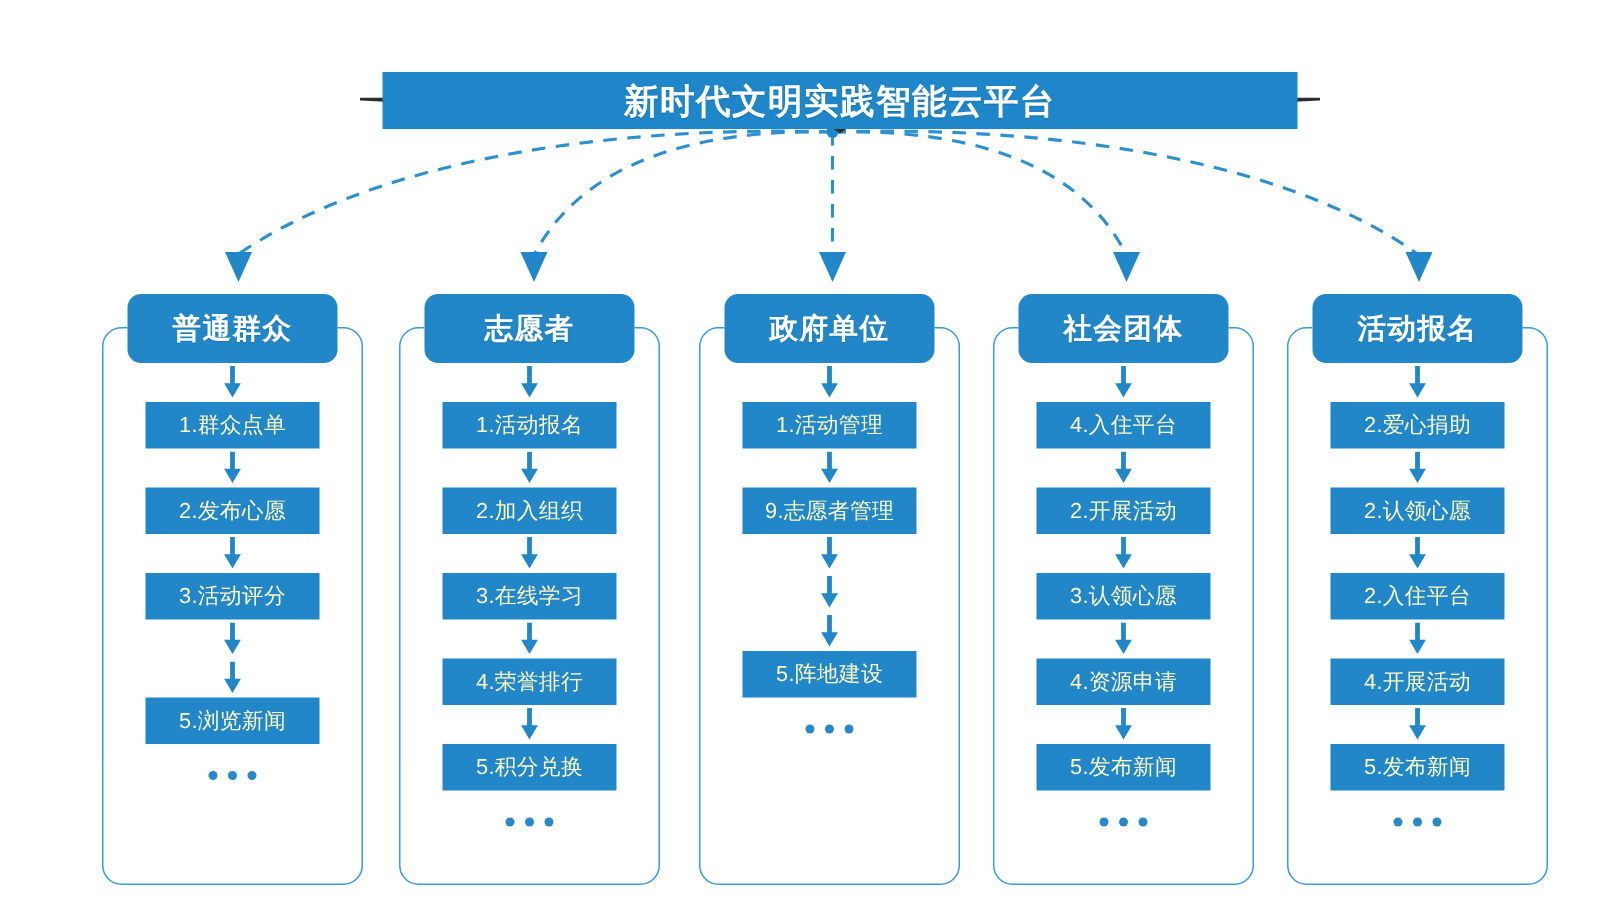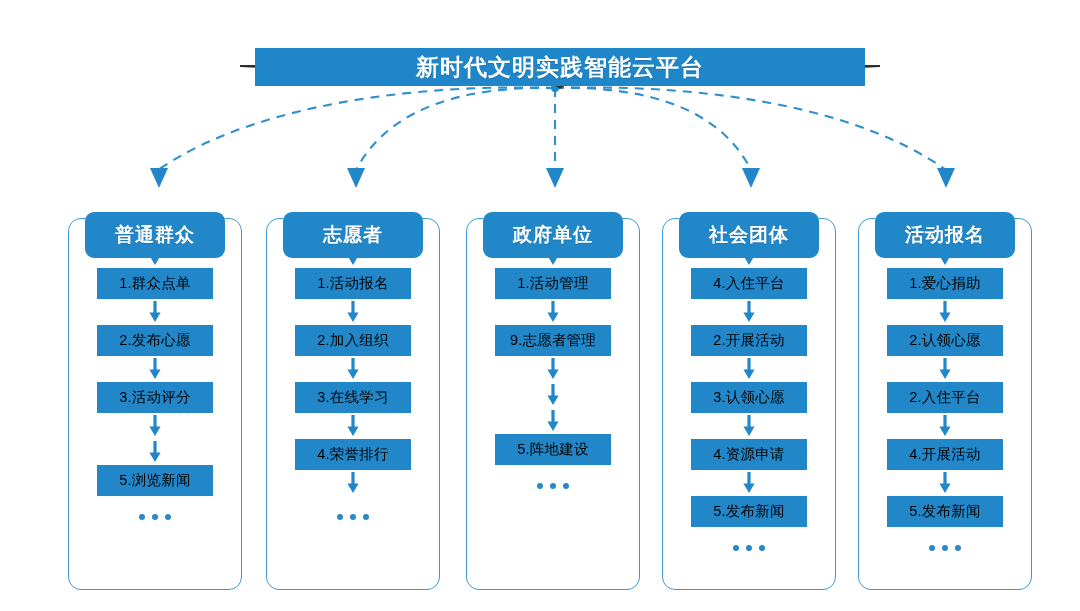--- a/index.html
+++ b/index.html
@@ -94,21 +94,21 @@
     position: absolute;
     top: 15px;
     height: 16px;
     background: #ffffff;
     z-index: 1;
   }
 
   .col-header {
     position: absolute;
     left: 17px;
-    top: 16px;
+    top: 0;
     width: 140px;
     height: 46px;
     background: #2287c8;
     border-radius: 9px;
     display: flex;
     align-items: center;
     justify-content: center;
     z-index: 2;
   }
   .col-header-text {
@@ -140,21 +140,21 @@
   .item-box {
     margin: 0 auto;
     width: 116px;
     height: 31px;
     background: #2287c8;
     display: flex;
     align-items: center;
     justify-content: center;
   }
   .item-text {
-    color: #000000;
+    color: #fef9c3;
     font-size: 14.5px;
     white-space: nowrap;
     letter-spacing: 0.2px;
   }
 
   .ellipsis {
     width: 174px;
     height: 42px;
     display: flex;
     align-items: center;
@@ -300,20 +300,23 @@
           </div>
           <div class="item-box">
             <div class="item-text">4.荣誉排行</div>
           </div>
           <div class="arrow-down">
             <svg width="14" height="22" viewBox="0 0 14 22">
               <path d="M7,0 L7,13" stroke="#2287c8" stroke-width="3.2" fill="none"></path>
               <path d="M1.4,11.5 L12.6,11.5 L7,21 Z" fill="#2287c8"></path>
             </svg>
           </div>
+          <div class="item-box">
+            <div class="item-text">5.积分兑换</div>
+          </div>
           <div class="ellipsis" title="...">
             <span></span>
             <span></span>
             <span></span>
           </div>
         </div>
       </div>
       <div class="column" style="left: 466px;">
         <div class="col-frame"></div>
         <div class="frame-mask" style="left: 17px; width: 140px;"></div>
@@ -433,21 +436,21 @@
           <div class="col-header-text">活动报名</div>
         </div>
         <div class="col-items">
           <div class="arrow-down">
             <svg width="14" height="22" viewBox="0 0 14 22">
               <path d="M7,0 L7,13" stroke="#2287c8" stroke-width="3.2" fill="none"></path>
               <path d="M1.4,11.5 L12.6,11.5 L7,21 Z" fill="#2287c8"></path>
             </svg>
           </div>
           <div class="item-box">
-            <div class="item-text">1.爱心捐助</div>
+            <div class="item-text">2.爱心捐助</div>
           </div>
           <div class="arrow-down">
             <svg width="14" height="22" viewBox="0 0 14 22">
               <path d="M7,0 L7,13" stroke="#2287c8" stroke-width="3.2" fill="none"></path>
               <path d="M1.4,11.5 L12.6,11.5 L7,21 Z" fill="#2287c8"></path>
             </svg>
           </div>
           <div class="item-box">
             <div class="item-text">2.认领心愿</div>
           </div>

